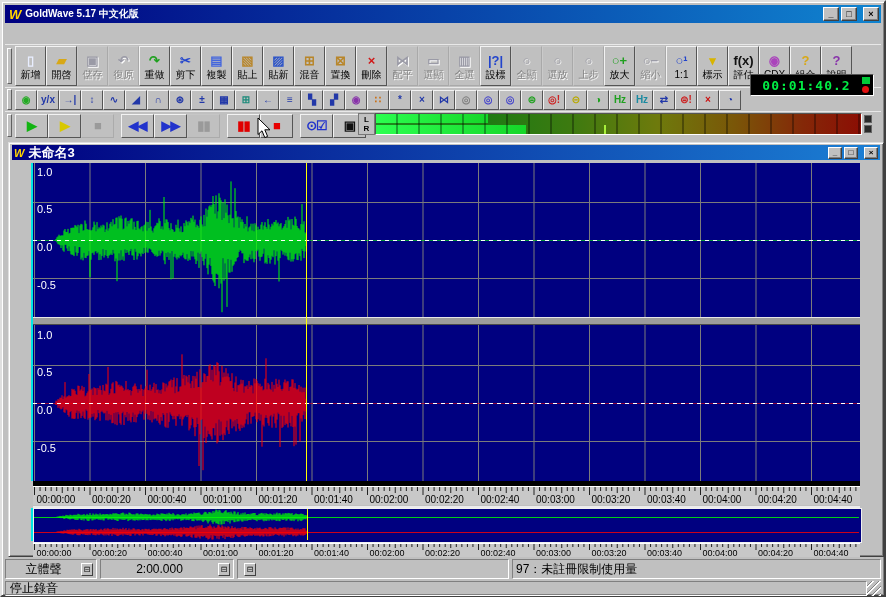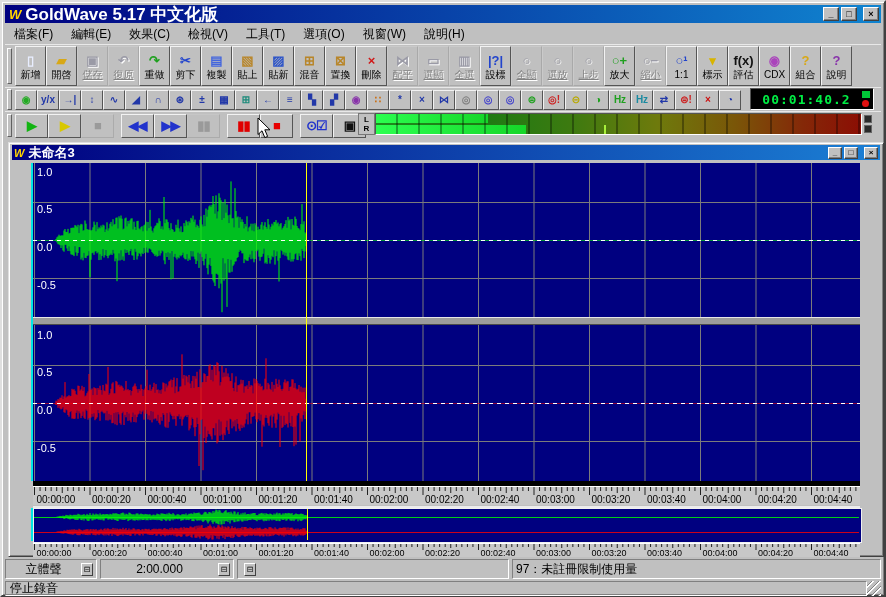--- a/index.html
+++ b/index.html
@@ -6,43 +6,43 @@
   body{width:886px;height:597px;overflow:hidden;background:#c0c0c0;
        font-family:"Liberation Sans",sans-serif;-webkit-font-smoothing:none;}
   .window{position:absolute;inset:0;background:#c0c0c0;
     border:2px solid;border-color:#dfdfdf #404040 #404040 #dfdfdf;
     box-shadow:inset 1px 1px 0 #fff,inset -1px -1px 0 #808080;}
   
   .titlebar{position:absolute;left:3px;top:3px;right:3px;height:18px;
     background:linear-gradient(90deg,#000080,#1084d0);
     display:flex;align-items:center;padding:0 2px;color:#fff;}
   .titlebar .logo{color:#ffd400;font-weight:bold;font-size:13px;font-style:italic;margin:0 4px 0 2px;}
-  .title-text{font-weight:bold;font-size:17px;flex:1;white-space:nowrap;}
+  .title-text{font-weight:bold;font-size:10px;flex:1;white-space:nowrap;}
   .wbtn{width:16px;height:14px;margin-left:2px;background:#c0c0c0;font-size:9px;font-weight:bold;
     line-height:12px;text-align:center;color:#000;border:1px solid;border-color:#fff #404040 #404040 #fff;
     box-shadow:inset -1px -1px 0 #808080;padding:0;font-family:inherit;}
   .wbtn.sm{width:14px;height:12px;line-height:10px;font-size:8px;}
   .gap4{width:4px;}
   
   .menubar{position:absolute;left:3px;top:22px;right:3px;height:19px;display:flex;align-items:center;font-size:12px;}
   .menu-item{padding:0 9px;line-height:18px;color:#000;}
   
   .toolbar1{position:absolute;left:3px;top:42px;right:3px;height:42px;display:flex;align-items:center;border-top:1px solid #e8e8e8;}
   .grip{width:3px;height:80%;border:1px solid;border-color:#fff #606060 #606060 #fff;margin:0 3px 0 2px;}
   .tb1{width:31px;height:40px;display:flex;flex-direction:column;align-items:center;justify-content:center;
     background:#c0c0c0;border:1px solid;border-color:#f2f2f2 #555 #555 #f2f2f2;padding:0;font-family:inherit;}
   .tb1 .ic{font-size:13px;line-height:15px;height:16px;font-weight:bold;color:var(--c,#333);}
   .tb1 .lb{font-size:10px;line-height:11px;color:#000;white-space:nowrap;}
   .tb1.disabled{border-color:#cacaca #a9a9a9 #a9a9a9 #cacaca;}
-  .tb1.disabled .lb{color:#828282;text-shadow:1px 1px 0 #fff;text-decoration:underline;}
+  .tb1.disabled .lb{color:#828282;text-shadow:1px 1px 0 #fff;}
   .tb1.disabled .ic{color:#9a9aa6;text-shadow:1px 1px 0 #fff;}
   .toolbar2{position:absolute;left:3px;top:85px;right:3px;height:23px;display:flex;align-items:center;border-top:1px solid #e8e8e8;}
   .tb2{width:22px;height:20px;display:flex;align-items:center;justify-content:center;background:#c0c0c0;
     border:1px solid;border-color:#f2f2f2 #555 #555 #f2f2f2;font-size:10px;font-weight:bold;color:var(--c,#234);padding:0;font-family:inherit;white-space:nowrap;}
-  .time-display{position:absolute;right:10px;top:86px;width:122px;height:20px;background:#000;
+  .time-display{position:absolute;right:10px;top:72px;width:122px;height:20px;background:#000;
     border:1px solid;border-color:#555 #fff #fff #555;display:flex;align-items:center;}
   .time-text{flex:1;text-align:center;color:#00ee44;font-family:"DejaVu Sans Mono",monospace;font-weight:bold;font-size:13px;letter-spacing:1px;}
   .led-col{display:flex;flex-direction:column;justify-content:space-between;height:16px;margin-right:3px;}
   .led-sq{width:8px;height:7px;background:#00c838;}
   .led-dot{width:7px;height:7px;border-radius:50%;background:#e01010;}
   
   .transport{position:absolute;left:3px;top:109px;right:3px;height:27px;display:flex;align-items:center;border-top:1px solid #e8e8e8;}
   .tr{width:33px;height:24px;display:flex;align-items:center;justify-content:center;background:#c0c0c0;
     border:1px solid;border-color:#f2f2f2 #555 #555 #f2f2f2;font-size:13px;font-weight:bold;color:var(--c,#333);padding:0;font-family:inherit;letter-spacing:-1px;}
   .tr.disabled{border-color:#c6c6c6 #ababab #ababab #c6c6c6;color:#9a9a9a;}
@@ -94,30 +94,20 @@
 
   <div class="titlebar">
     <span class="logo">W</span>
     <span class="title-text">GoldWave 5.17 中文化版</span>
     <button class="wbtn">_</button>
     <button class="wbtn">□</button>
     <span class="gap4"></span>
     <button class="wbtn">×</button>
   </div>
 
-  <div class="menubar">
-    <div class="menu-item"><span>檔案(F)</span></div>
-      <div class="menu-item"><span>編輯(E)</span></div>
-      <div class="menu-item"><span>效果(C)</span></div>
-      <div class="menu-item"><span>檢視(V)</span></div>
-      <div class="menu-item"><span>工具(T)</span></div>
-      <div class="menu-item"><span>選項(O)</span></div>
-      <div class="menu-item"><span>視窗(W)</span></div>
-      <div class="menu-item"><span>說明(H)</span></div>
-  </div>
 
   <div class="toolbar1">
     <div class="grip"></div>
     <div style="display:flex">
 
         <button class="tb1" style="--c: #e8eeff;">
           <span class="ic">▯</span>
           <span class="lb">新增</span>
         </button>
 

